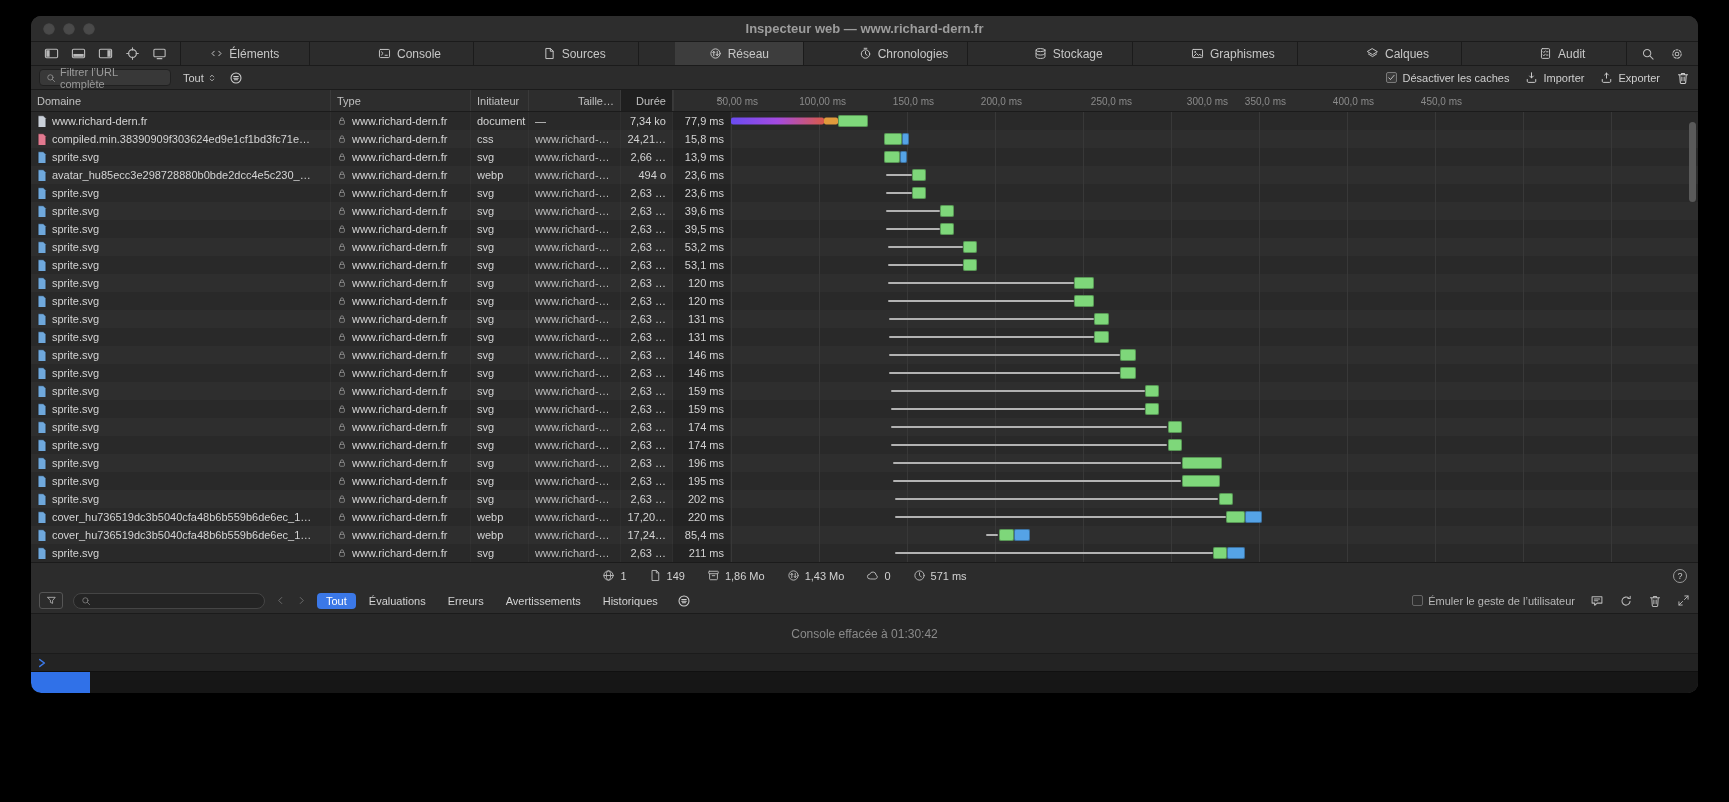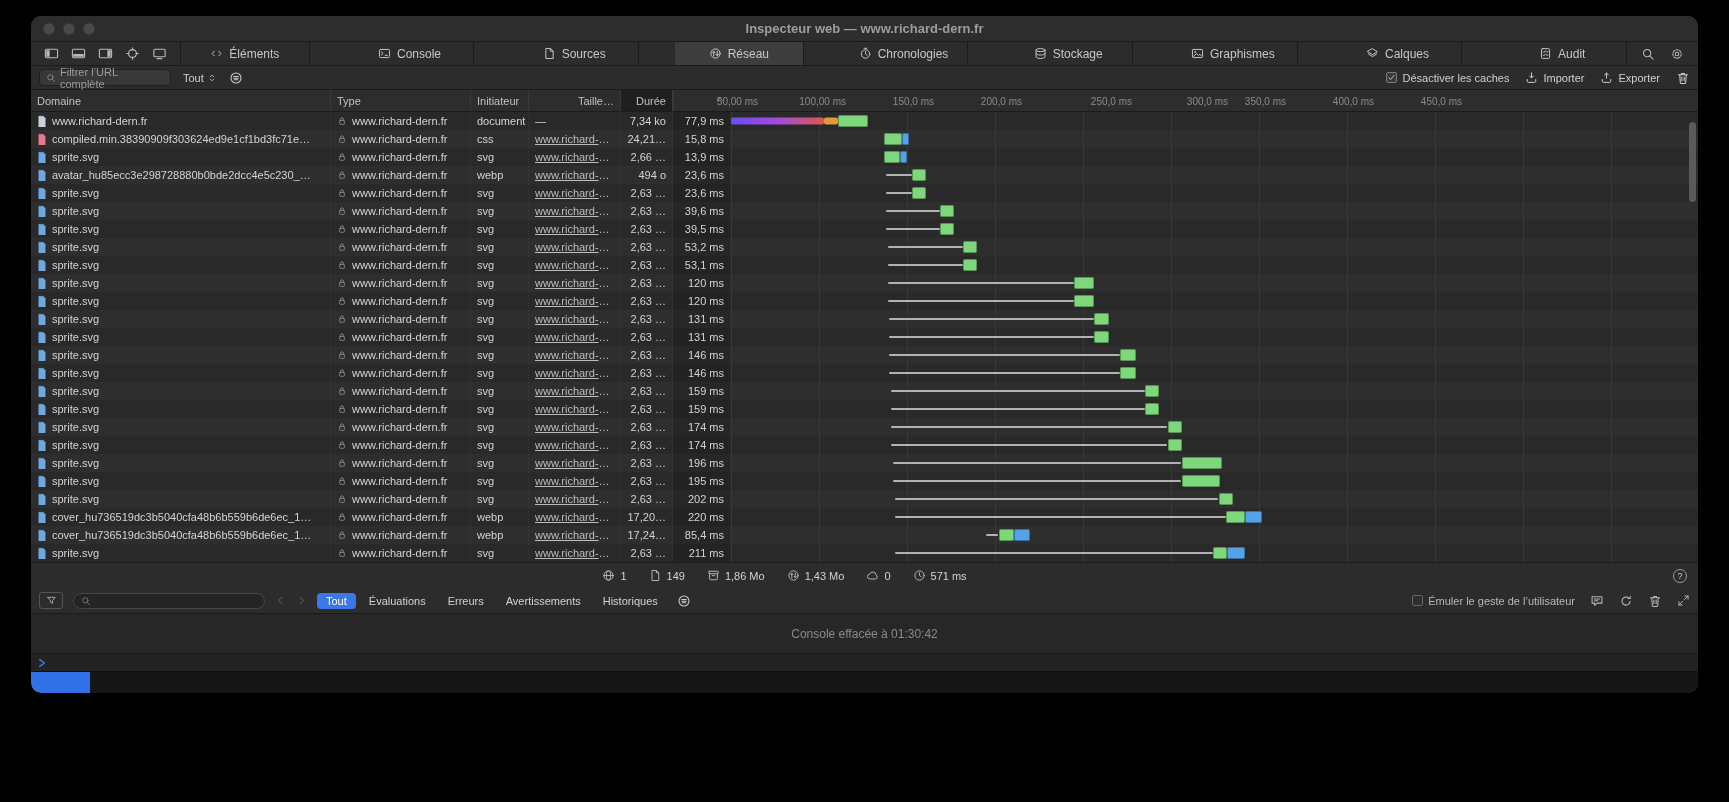--- a/index.html
+++ b/index.html
@@ -56,21 +56,21 @@
   .rows { height:450px; overflow:hidden; }
   .row { height:18px; display:grid; grid-template-columns:300px 140px 58px 92px 52px 58px 1fr;
          font-size:11px; color:#d4d4d4; align-items:stretch; }
   .row:nth-child(odd) { background:#292929; }
   .row:nth-child(even){ background:#2e2e2e; }
   .cell { padding:0 6px; display:flex; align-items:center; gap:5px; overflow:hidden;
           white-space:nowrap; text-overflow:ellipsis; border-right:1px solid rgba(255,255,255,.03); }
   .cell.right { justify-content:flex-end; }
   .cell.duree { background:rgba(0,0,0,.14); }
   .cell.tl { position:relative; padding:0; border-right:none; }
-  .link { text-decoration:underline; color:#bdbdbd; overflow:hidden; text-overflow:ellipsis; }
+  .link { color:#bdbdbd; overflow:hidden; text-overflow:ellipsis; }
   .seg { position:absolute; top:50%; transform:translateY(-50%); border-radius:2px; }
   .seg-line  { height:2px; background:#b2b2b2; border-radius:1px; }
   .seg-green { height:12px; background:#7ed77a; box-shadow:inset 0 0 0 1px rgba(0,0,0,.3); }
   .seg-blue  { height:12px; background:#55a3e6; box-shadow:inset 0 0 0 1px rgba(0,0,0,.3); }
   .seg-purple{ height:7px; background:linear-gradient(90deg,#6a4cf0,#a44ae0,#d85a4a); }
   .seg-orange{ height:7px; background:#e09a3c; }
   .scroll-thumb { position:absolute; right:2px; top:106px; width:7px; height:80px;
                   background:#5a5a5a; border-radius:4px; }
   .header-chevron { position:absolute; right:5px; top:3px; color:#9a9a9a; }
 

